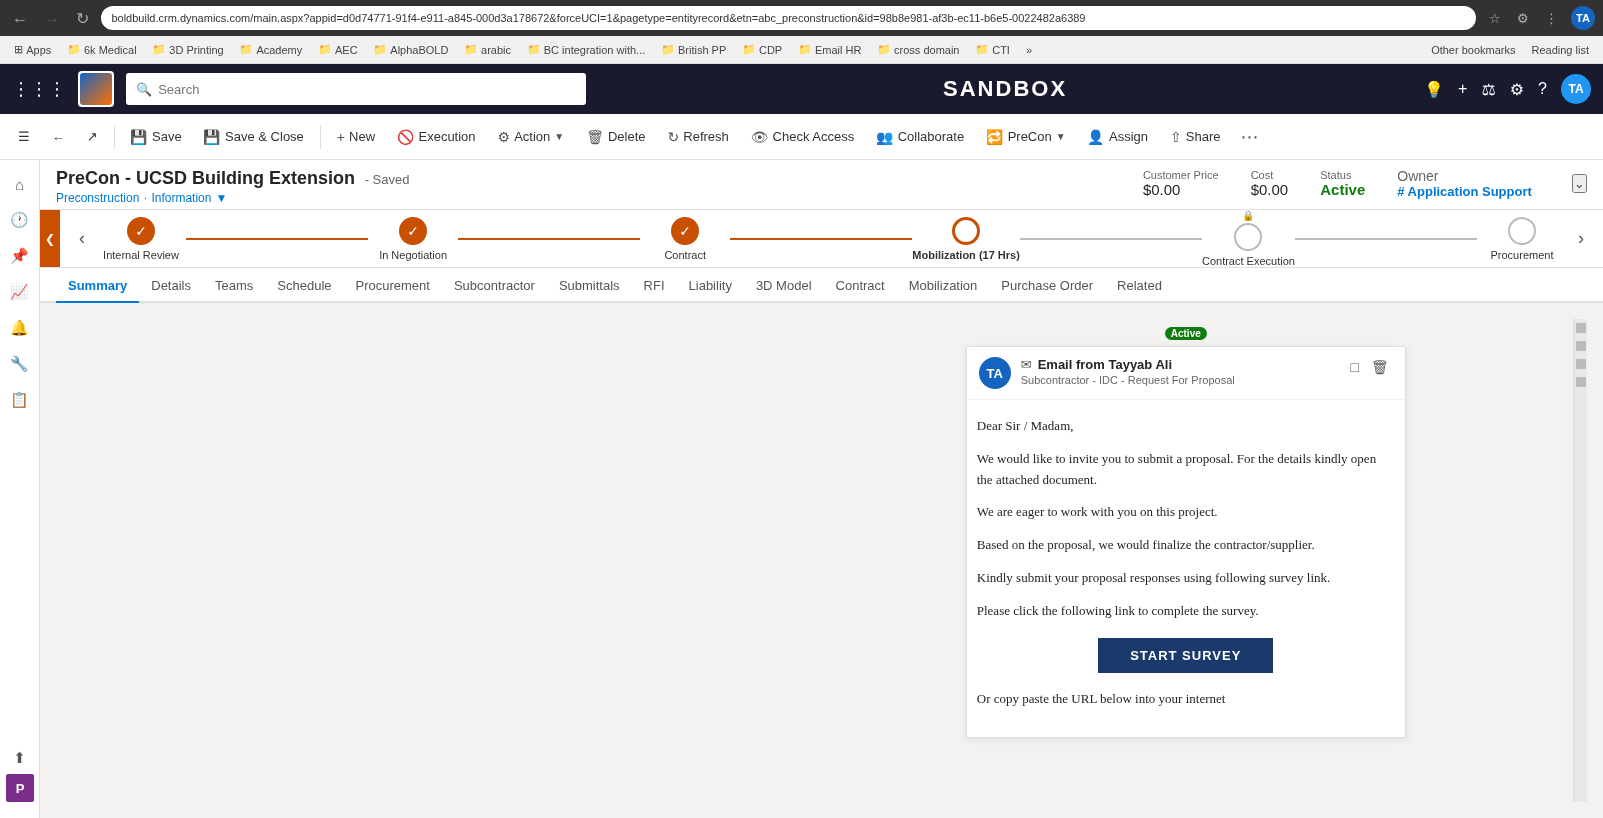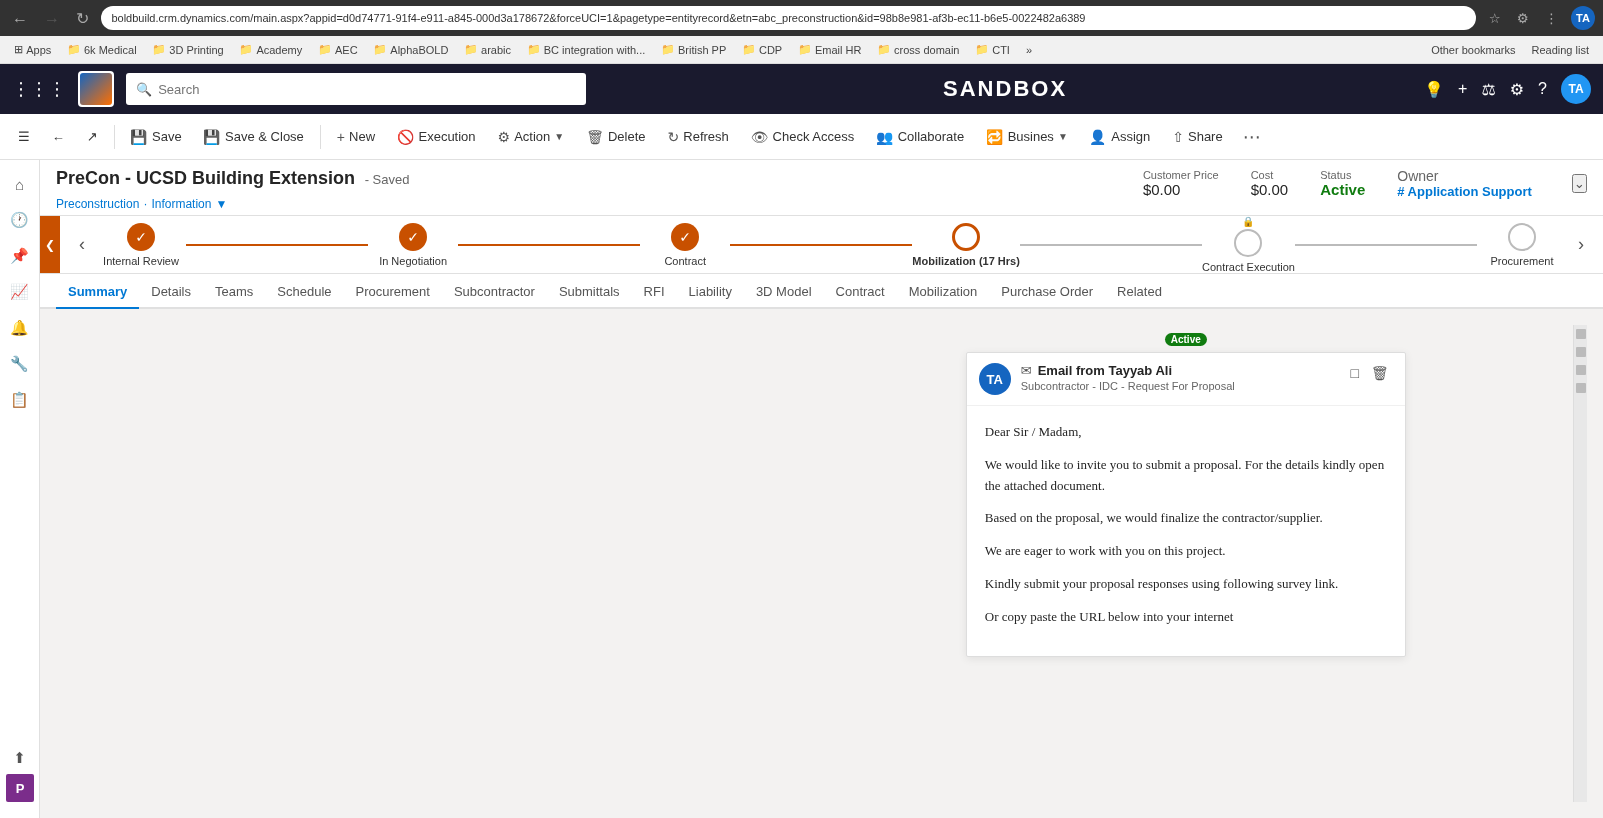--- a/index.html
+++ b/index.html
@@ -47,21 +47,21 @@
     .sidebar-bottom { margin-top: auto; }
 
     
     .content { flex: 1; display: flex; flex-direction: column; overflow: hidden; }
 
     
     .record-header { background: #fff; padding: 8px 16px 0; border-bottom: 1px solid #e0e0e0; }
     .record-title-row { display: flex; align-items: flex-start; justify-content: space-between; padding-bottom: 4px; }
     .record-title { font-size: 18px; font-weight: 600; color: #252525; }
     .record-saved { font-size: 13px; color: #666; font-weight: 400; margin-left: 6px; }
-    .record-subtitle { font-size: 12px; color: #0078d4; cursor: pointer; display: flex; align-items: center; gap: 4px; margin-top: 8px; }
+    .record-subtitle { font-size: 12px; color: #0078d4; cursor: pointer; display: flex; align-items: center; gap: 4px; margin-top: 2px; }
     .record-meta-item { text-align: left; }
     .record-meta-label { font-size: 11px; color: #666; }
     .record-meta-value { font-size: 15px; font-weight: 400; color: #252525; }
     .record-status { font-size: 15px; font-weight: 600; color: #107c10; }
     .record-owner { color: #0078d4; font-size: 13px; font-weight: 600; cursor: pointer; }
     .owner-label { font-size: 14px; color: #666; }
     .record-meta-section { display: flex; align-items: center; gap: 32px; padding-bottom: 6px; }
     .expand-btn { color: #555; cursor: pointer; margin-left: 8px; }
     .stage-circle { width: 28px; height: 28px; border-radius: 50%; display: flex; align-items: center; justify-content: center; font-size: 14px; }
     .stage-circle.completed { background: #c85000; color: #fff; }
@@ -89,21 +89,21 @@
     .email-card { background: #fff; border: 1px solid #ddd; border-radius: 2px; width: 440px; box-shadow: 0 2px 8px rgba(0,0,0,0.08); }
     .email-card-header { display: flex; align-items: flex-start; padding: 10px 12px; border-bottom: 1px solid #f0f0f0; gap: 10px; }
     .email-avatar { width: 32px; height: 32px; border-radius: 50%; background: #1565c0; display: flex; align-items: center; justify-content: center; color: #fff; font-size: 13px; font-weight: 600; flex-shrink: 0; }
     .email-header-info { flex: 1; }
     .email-header-title { display: flex; align-items: center; gap: 6px; }
     .email-icon { color: #555; font-size: 13px; }
     .email-from { font-size: 13px; font-weight: 600; color: #252525; }
     .email-subtitle { font-size: 11px; color: #666; margin-top: 2px; }
     .email-card-actions { display: flex; gap: 4px; color: #555; font-size: 14px; }
     .email-action-btn { cursor: pointer; padding: 2px 4px; }
-    .email-body { padding: 16px 18px; }
+    .email-body { padding: 16px 10px; }
     .email-para { font-size: 13px; color: #252525; line-height: 1.6; margin-bottom: 12px; font-family: Georgia, serif; }
     .email-survey-btn { display: block; margin: 16px auto; padding: 10px 32px; background: #1a3a6b; color: #fff; font-size: 13px; font-weight: 700; letter-spacing: 1px; border: none; cursor: pointer; text-transform: uppercase; }
     .active-badge { background: #107c10; color: #fff; font-size: 10px; padding: 1px 6px; border-radius: 10px; font-weight: 600; }
 
     
     .p-btn { position: fixed; bottom: 16px; left: 6px; width: 28px; height: 28px; background: #7b2d8b; border-radius: 2px; display: flex; align-items: center; justify-content: center; color: #fff; font-size: 13px; font-weight: 600; cursor: pointer; z-index: 100; }
 
     
     .stages-wrapper { display: flex; align-items: center; flex: 1; padding: 0 8px; }
     .stage-group { display: flex; align-items: center; flex: 1; }
@@ -262,21 +262,21 @@
   <button class="toolbar-btn">
     <span class="toolbar-icon">👁</span>
     <span>Check Access</span>
   </button>
   <button class="toolbar-btn">
     <span class="toolbar-icon">👥</span>
     <span>Collaborate</span>
   </button>
   <button class="toolbar-btn">
     <span class="toolbar-icon">🔁</span>
-    <span>Busines</span>
+    <span>PreCon</span>
     <span class="toolbar-chevron">▼</span>
   </button>
   <button class="toolbar-btn">
     <span class="toolbar-icon">👤</span>
     <span>Assign</span>
   </button>
   <button class="toolbar-btn">
     <span class="toolbar-icon">⇧</span>
     <span>Share</span>
   </button>
@@ -430,23 +430,25 @@
                 <div class="email-subtitle">Subcontractor - IDC - Request For Proposal</div>
               </div>
               <div class="email-card-actions">
                 <span class="email-action-btn">□</span>
                 <span class="email-action-btn">🗑</span>
               </div>
             </div>
             <div class="email-body">
               <p class="email-para">Dear Sir / Madam,</p>
               <p class="email-para">We would like to invite you to submit a proposal. For the details kindly open the attached document.</p>
+              <p class="email-para">We are eager to work with you on this project.</p>
               <p class="email-para">Based on the proposal, we would finalize the contractor/supplier.</p>
-              <p class="email-para">We are eager to work with you on this project.</p>
               <p class="email-para">Kindly submit your proposal responses using following survey link.</p>
+              <p class="email-para">Please click the following link to complete the survey.</p>
+              <button class="email-survey-btn">START SURVEY</button>
               <p class="email-para">Or copy paste the URL below into your internet</p>
             </div>
           </div>
         </div>
       </div>
 
       <div style="width:14px;background:#e8e8e8;border-left:1px solid #ddd;display:flex;flex-direction:column;align-items:center;padding:4px 0;gap:8px;">
         <div style="width:10px;height:10px;background:#bbb;border-radius:1px;"></div>
         <div style="width:10px;height:10px;background:#bbb;border-radius:1px;"></div>
         <div style="width:10px;height:10px;background:#bbb;border-radius:1px;"></div>

